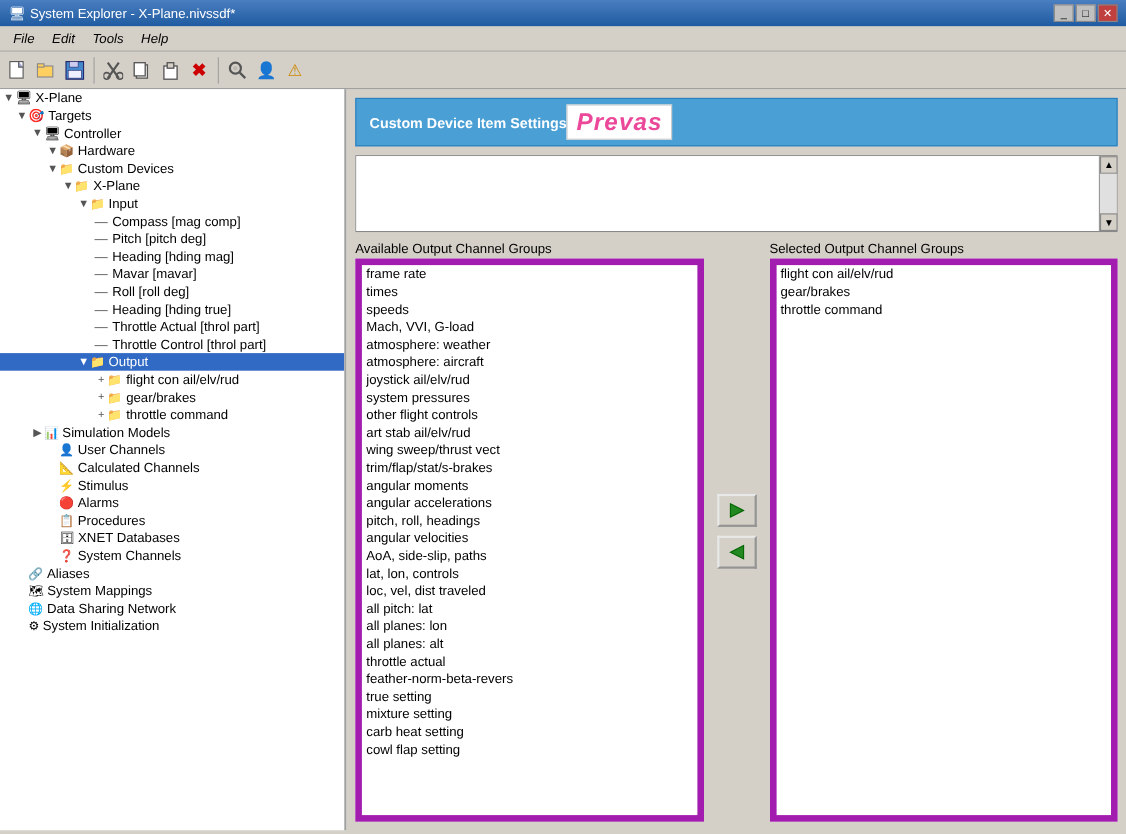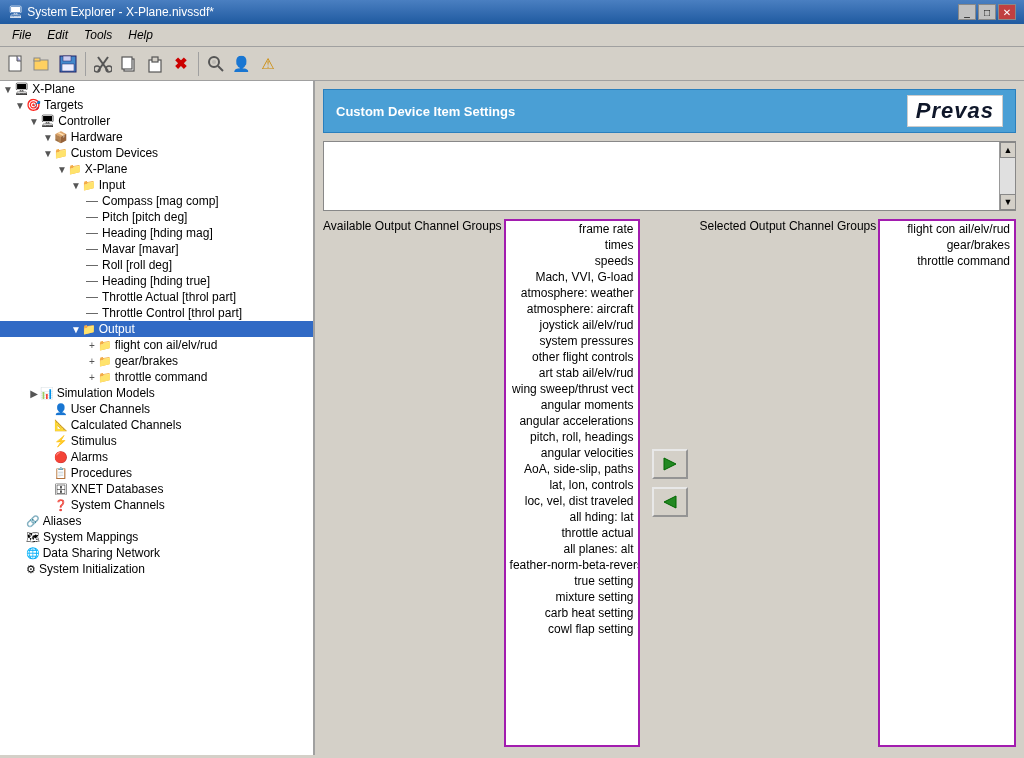--- a/index.html
+++ b/index.html
@@ -60,21 +60,21 @@
     }
     .tree-item.selected { background: #316ac5; color: white; }
     .expand-btn { width: 12px; display: inline-block; text-align: center; font-size: 10px; color: #555; cursor: pointer; }
 
     
     .right-panel {
       flex: 1; background: #d4d0c8; padding: 8px; display: flex; flex-direction: column; gap: 8px;
     }
     .panel-header {
       background: #4a9fd5; color: white; padding: 5px 12px; font-size: 13px; font-weight: bold;
-      display: flex; align-items: center; justify-content: space-between;
+      display: flex; align-items: center; 
       border: 1px solid #2a7fbd;
     }
     .prevas-logo {
       background: white; padding: 2px 8px; display: flex; align-items: center;
       font-size: 20px; font-weight: bold; color: #cc2222; font-style: italic;
       border: 1px solid #ccc;
     }
 
     .description-section { display: flex; flex-direction: column; gap: 2px; }
     .description-label { font-size: 12px; }
@@ -85,26 +85,25 @@
     .description-scrollbar {
       position: absolute; right: 0; top: 0; bottom: 0; width: 16px;
       background: #d4d0c8; border-left: 1px solid #999;
       display: flex; flex-direction: column;
     }
     .scroll-btn { width: 16px; height: 16px; display: flex; align-items: center; justify-content: center; background: #d4d0c8; border: 1px solid #888; cursor: pointer; font-size: 9px; }
 
     .channels-row {
       display: flex; gap: 8px; flex: 1;
     }
-    .channel-panel { display: flex; flex-direction: row; gap: 2px; flex: 1; }
+    .channel-panel { display: flex; flex-direction: column; gap: 2px; flex: 1; }
     .channel-label { font-size: 12px; }
     .channel-list {
-      flex: 1; background: white; border: 2px solid #a21caf; overflow-y: auto;
+      flex: 1; background: white; border: 6px solid #a21caf; overflow-y: auto;
       position: relative;
-      text-align: right;
     }
     .channel-list-item {
       padding: 1px 4px; cursor: pointer; white-space: nowrap; font-size: 12px;
     }
 
     .transfer-buttons {
       display: flex; flex-direction: column; justify-content: center; align-items: center;
       gap: 8px; padding: 0 4px;
     }
     .transfer-btn {
@@ -368,21 +367,21 @@
       <span>System Initialization</span>
     </div>
 
   </div>
 
   <div class="right-panel">
 
     <div class="panel-header">
       <span>Custom Device Item Settings</span>
       <div class="prevas-logo">
-        <span style="color:#0f172a; font-style:italic; font-weight:bold; font-size:22px; letter-spacing:1px;">Prevas</span>
+        <span style="color:#ec4899; font-style:italic; font-weight:bold; font-size:22px; letter-spacing:1px;">Prevas</span>
       </div>
     </div>
 
     <div class="description-section">
       <div class="description-box">
         <textarea style="width: calc(100% - 16px); height: 100%; border: none; resize: none; font-family: inherit; font-size: 12px; padding: 2px; outline: none;"></textarea>
         <div class="description-scrollbar">
           <div class="scroll-btn">▲</div>
           <div style="flex:1; background:#e0e0e0;"></div>
           <div class="scroll-btn">▼</div>
@@ -400,30 +399,32 @@
               <div class="channel-list-item">times</div>
               <div class="channel-list-item">speeds</div>
               <div class="channel-list-item">Mach, VVI, G-load</div>
               <div class="channel-list-item">atmosphere: weather</div>
               <div class="channel-list-item">atmosphere: aircraft</div>
               <div class="channel-list-item">joystick ail/elv/rud</div>
               <div class="channel-list-item">system pressures</div>
               <div class="channel-list-item">other flight controls</div>
               <div class="channel-list-item">art stab ail/elv/rud</div>
               <div class="channel-list-item">wing sweep/thrust vect</div>
+              <div class="channel-list-item">trim/flap/stat/s-brakes</div>
               <div class="channel-list-item">angular moments</div>
               <div class="channel-list-item">angular accelerations</div>
               <div class="channel-list-item">pitch, roll, headings</div>
               <div class="channel-list-item">angular velocities</div>
               <div class="channel-list-item">AoA, side-slip, paths</div>
               <div class="channel-list-item">lat, lon, controls</div>
               <div class="channel-list-item">loc, vel, dist traveled</div>
-              <div class="channel-list-item">all hding: lat</div>
+              <div class="channel-list-item">all pitch: lat</div>
+              <div class="channel-list-item">all planes: lon</div>
+              <div class="channel-list-item">all planes: alt</div>
               <div class="channel-list-item">throttle actual</div>
-              <div class="channel-list-item">all planes: alt</div>
               <div class="channel-list-item">feather-norm-beta-revers</div>
               <div class="channel-list-item">true setting</div>
               <div class="channel-list-item">mixture setting</div>
               <div class="channel-list-item">carb heat setting</div>
               <div class="channel-list-item">cowl flap setting</div>
             </div>
         </div>
       </div>
 
       <div class="transfer-buttons">

